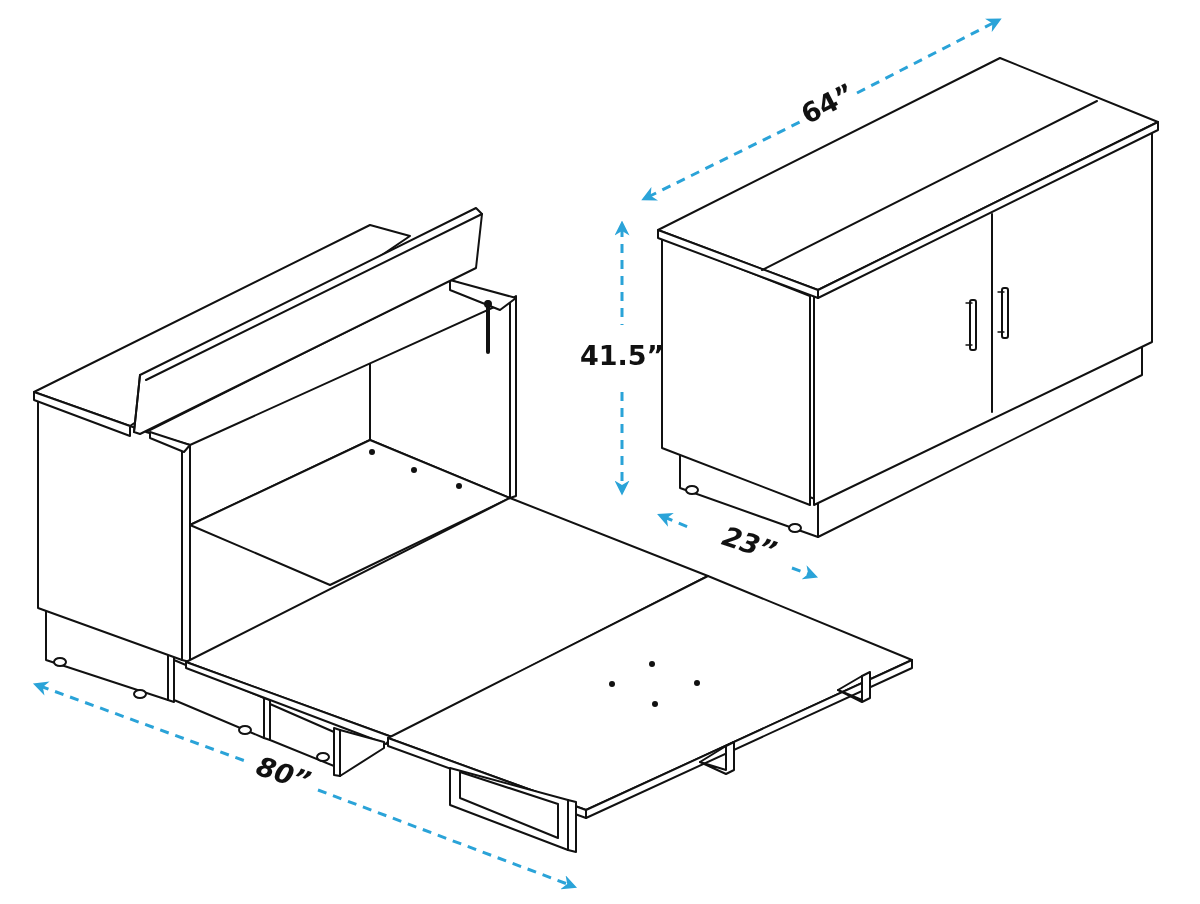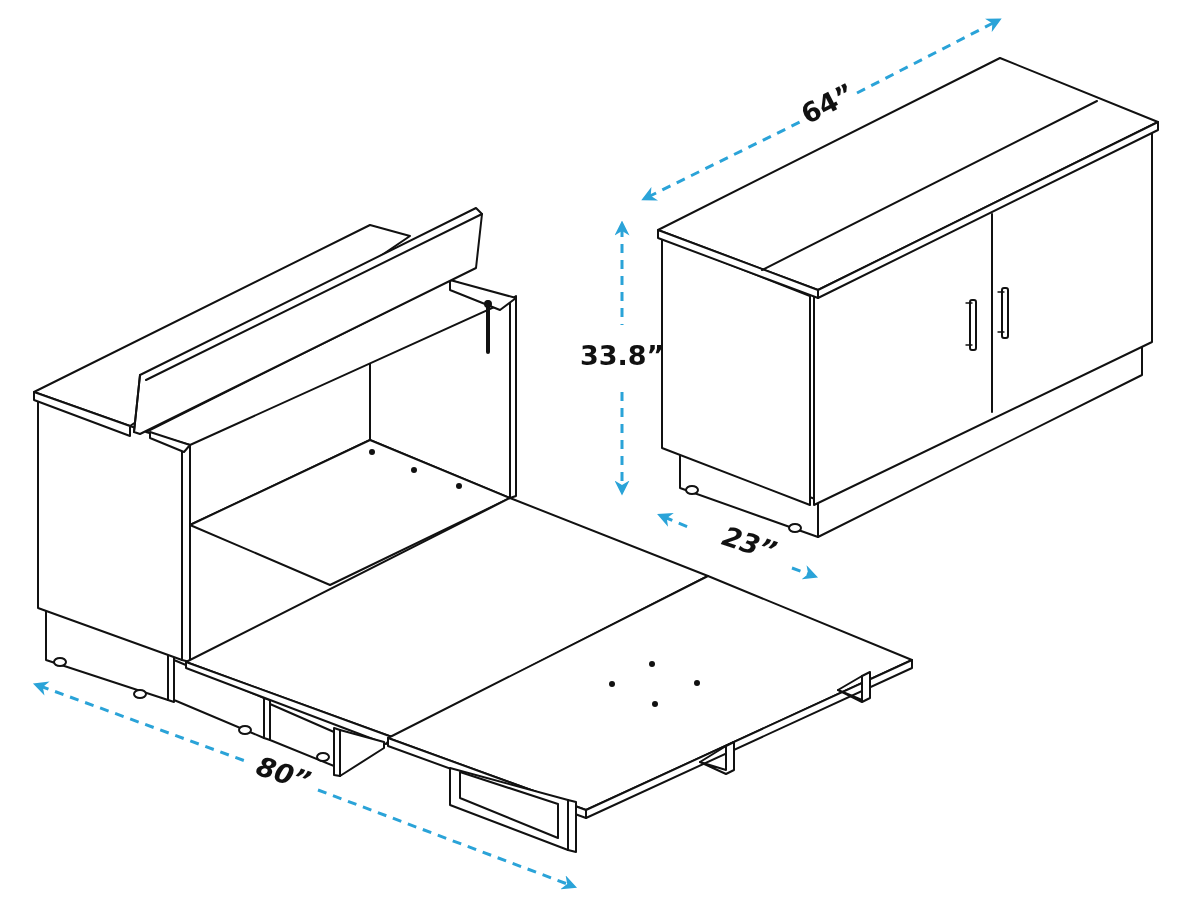--- a/index.html
+++ b/index.html
@@ -148,16 +148,16 @@
     <line class="dim" stroke="#2aa3d8" x1="792" y1="568" x2="811" y2="575" marker-end="url(#arrowBlue)"></line>
   </g>
   <g>
     <line class="dim" stroke="#2aa3d8" x1="40" y1="686" x2="248" y2="762" marker-start="url(#arrowBlue)"></line>
     <line class="dim" stroke="#2aa3d8" x1="318" y1="790" x2="570" y2="885" marker-end="url(#arrowBlue)"></line>
   </g>
 </svg>
 
 
 <div class="dimlabel" style="left:800px; top:88px; transform: rotate(-27deg);">64”</div>
-<div class="dimlabel" style="left:580px; top:340px;">33.8”</div>
+<div class="dimlabel" style="left:580px; top:340px;">41.5”</div>
 <div class="dimlabel italic" style="left:722px; top:528px; transform: rotate(18deg);">23”</div>
 <div class="dimlabel italic" style="left:256px; top:758px; transform: rotate(18deg);">80”</div>
 </div>
 
 </body></html>

